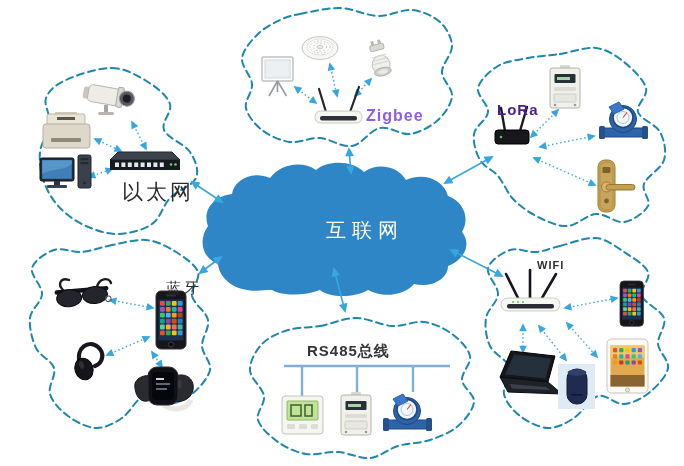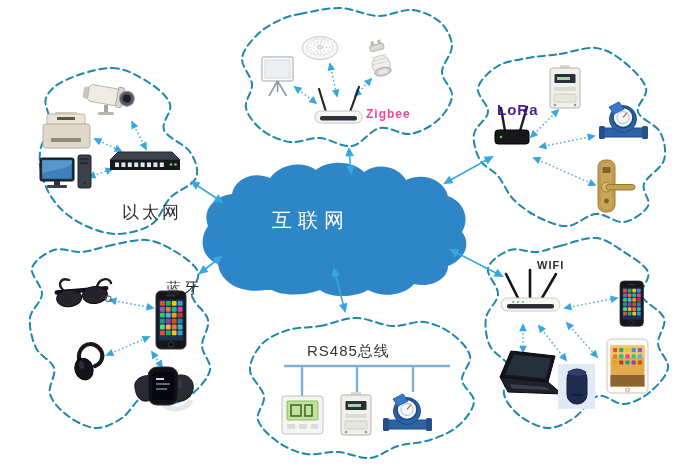--- a/index.html
+++ b/index.html
@@ -2,27 +2,27 @@
 <html><head>
 <meta charset="utf-8">
 <style>
   html,body{margin:0;padding:0;background:#fff;}
   .stage{
     position:relative;width:684px;height:466px;background:#ffffff;overflow:hidden;
     font-family:"Liberation Sans", sans-serif;
   }
   .stage svg{position:absolute;left:0;top:0;}
   .lbl{position:absolute;color:#2b2b2b;white-space:nowrap;line-height:1;}
-  .lbl-ethernet {left:122px;top:181px;font-size:17px;letter-spacing:3px;margin-top:23px;}
-  .lbl-zigbee   {left:366px;top:108px;font-size:12px;font-weight:600;letter-spacing:1px;color:#ec4899;}
+  .lbl-ethernet {left:122px;top:181px;font-size:21px;letter-spacing:3px;}
+  .lbl-zigbee   {left:366px;top:108px;font-size:16px;font-weight:600;letter-spacing:1px;color:#8b5cf6;}
   .lbl-lora     {left:497px;top:102px;font-size:15px;font-weight:600;letter-spacing:1px;color:#4c1d95;}
   .lbl-bluetooth{left:130px;top:280px;font-size:15px;letter-spacing:3px;margin-left:36px;}
-  .lbl-rs485    {left:307px;top:343px;font-size:15px;font-weight:400;letter-spacing:1px;color:#34343a;}
+  .lbl-rs485    {left:307px;top:343px;font-size:15px;font-weight:700;letter-spacing:1px;color:#34343a;}
   .lbl-wifi     {left:537px;top:260px;font-size:11px;font-weight:600;letter-spacing:1px;color:#2f2f34;}
-  .lbl-cloud    {left:272px;top:210px;width:132px;text-align:left;font-size:20px;
+  .lbl-cloud    {left:272px;top:220px;width:132px;text-align:right;font-size:20px;
                  letter-spacing:6px;color:#ffffff;font-weight:400;}
   .blob{fill:none;stroke:#1e87ac;stroke-width:2;stroke-dasharray:7 4.5;stroke-linecap:round;}
   .link{stroke:#36a7e0;stroke-width:1.6;fill:none;}
   .dot{stroke:#36a7e0;stroke-width:1.4;fill:none;stroke-dasharray:1.5 2.6;}
   .bus{stroke:#7fb0da;stroke-width:2.4;fill:none;}
 </style>
 </head>
 <body>
 
 <div class="stage">

